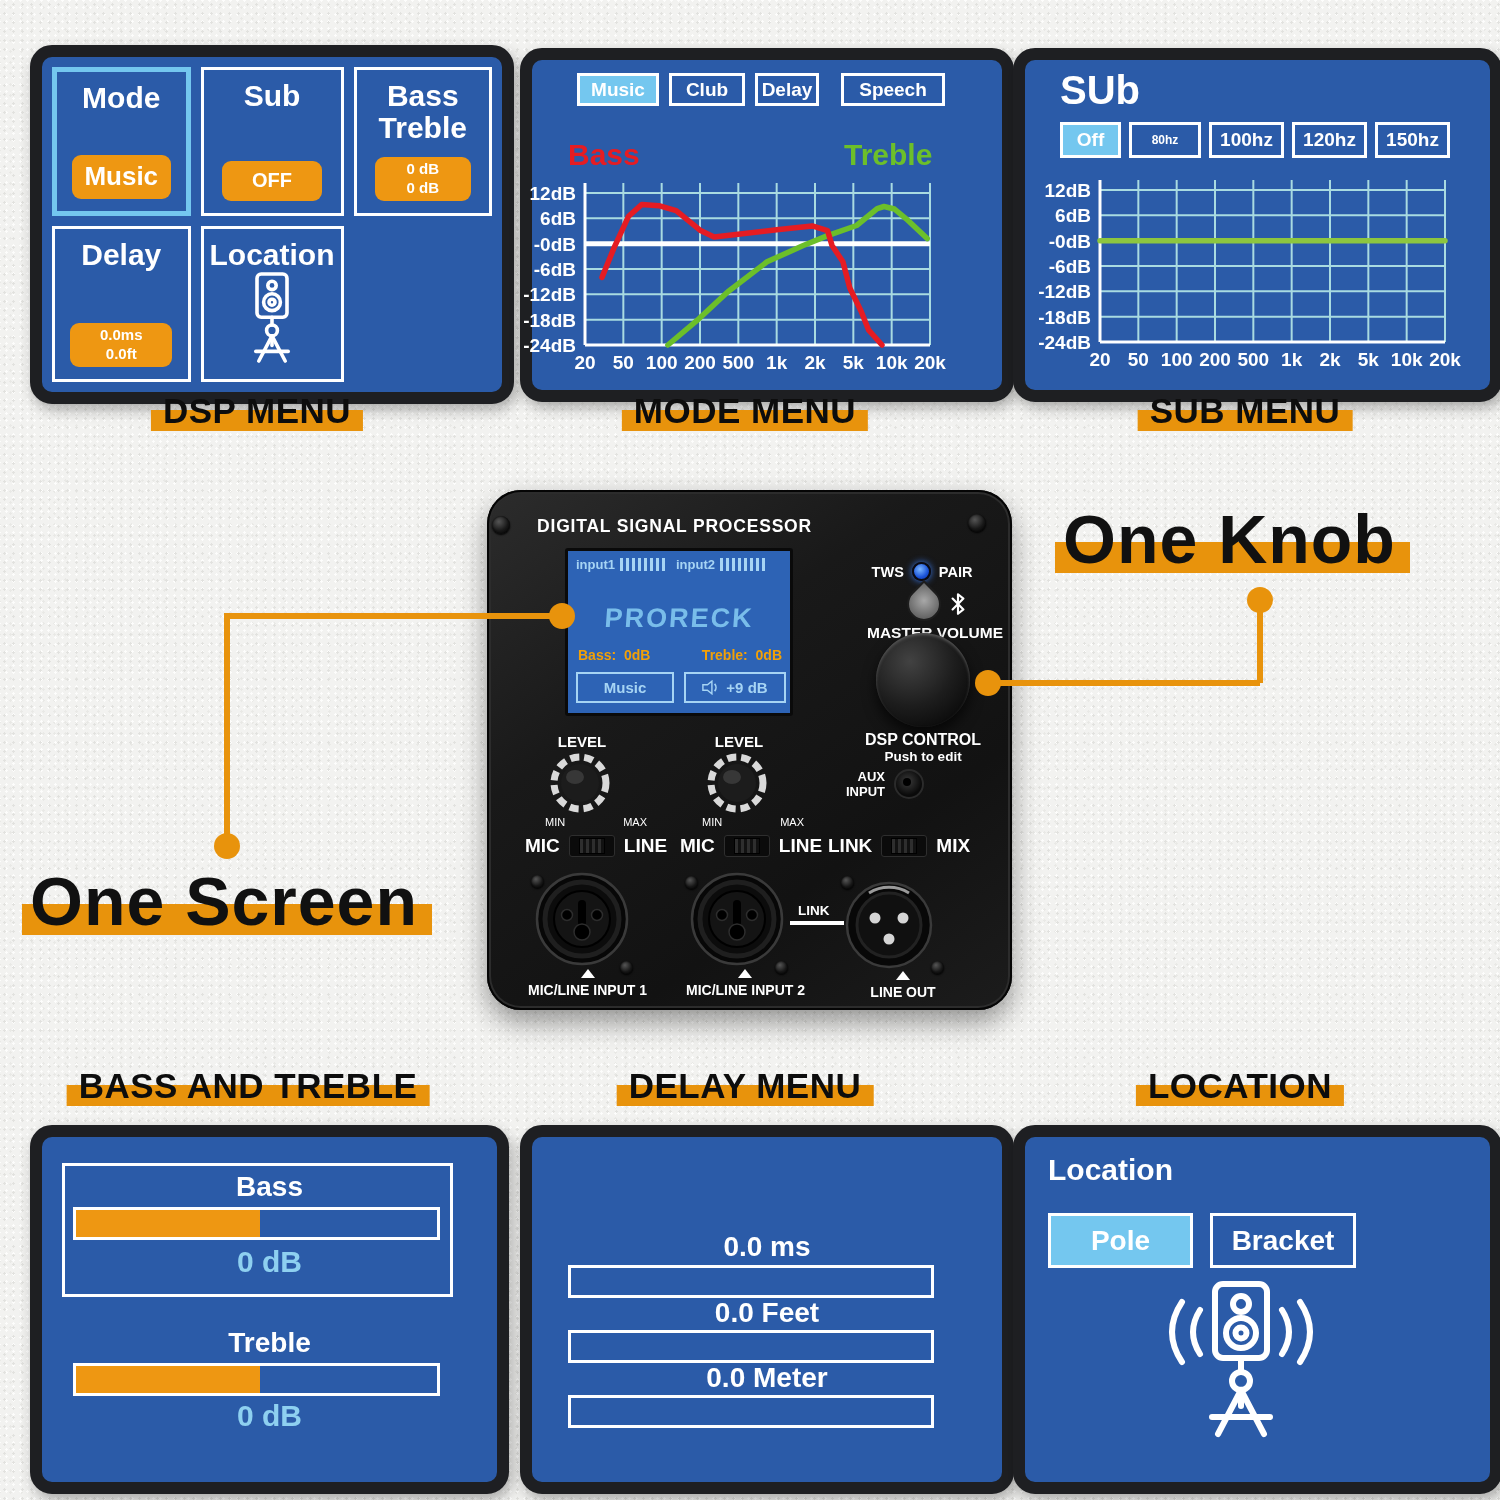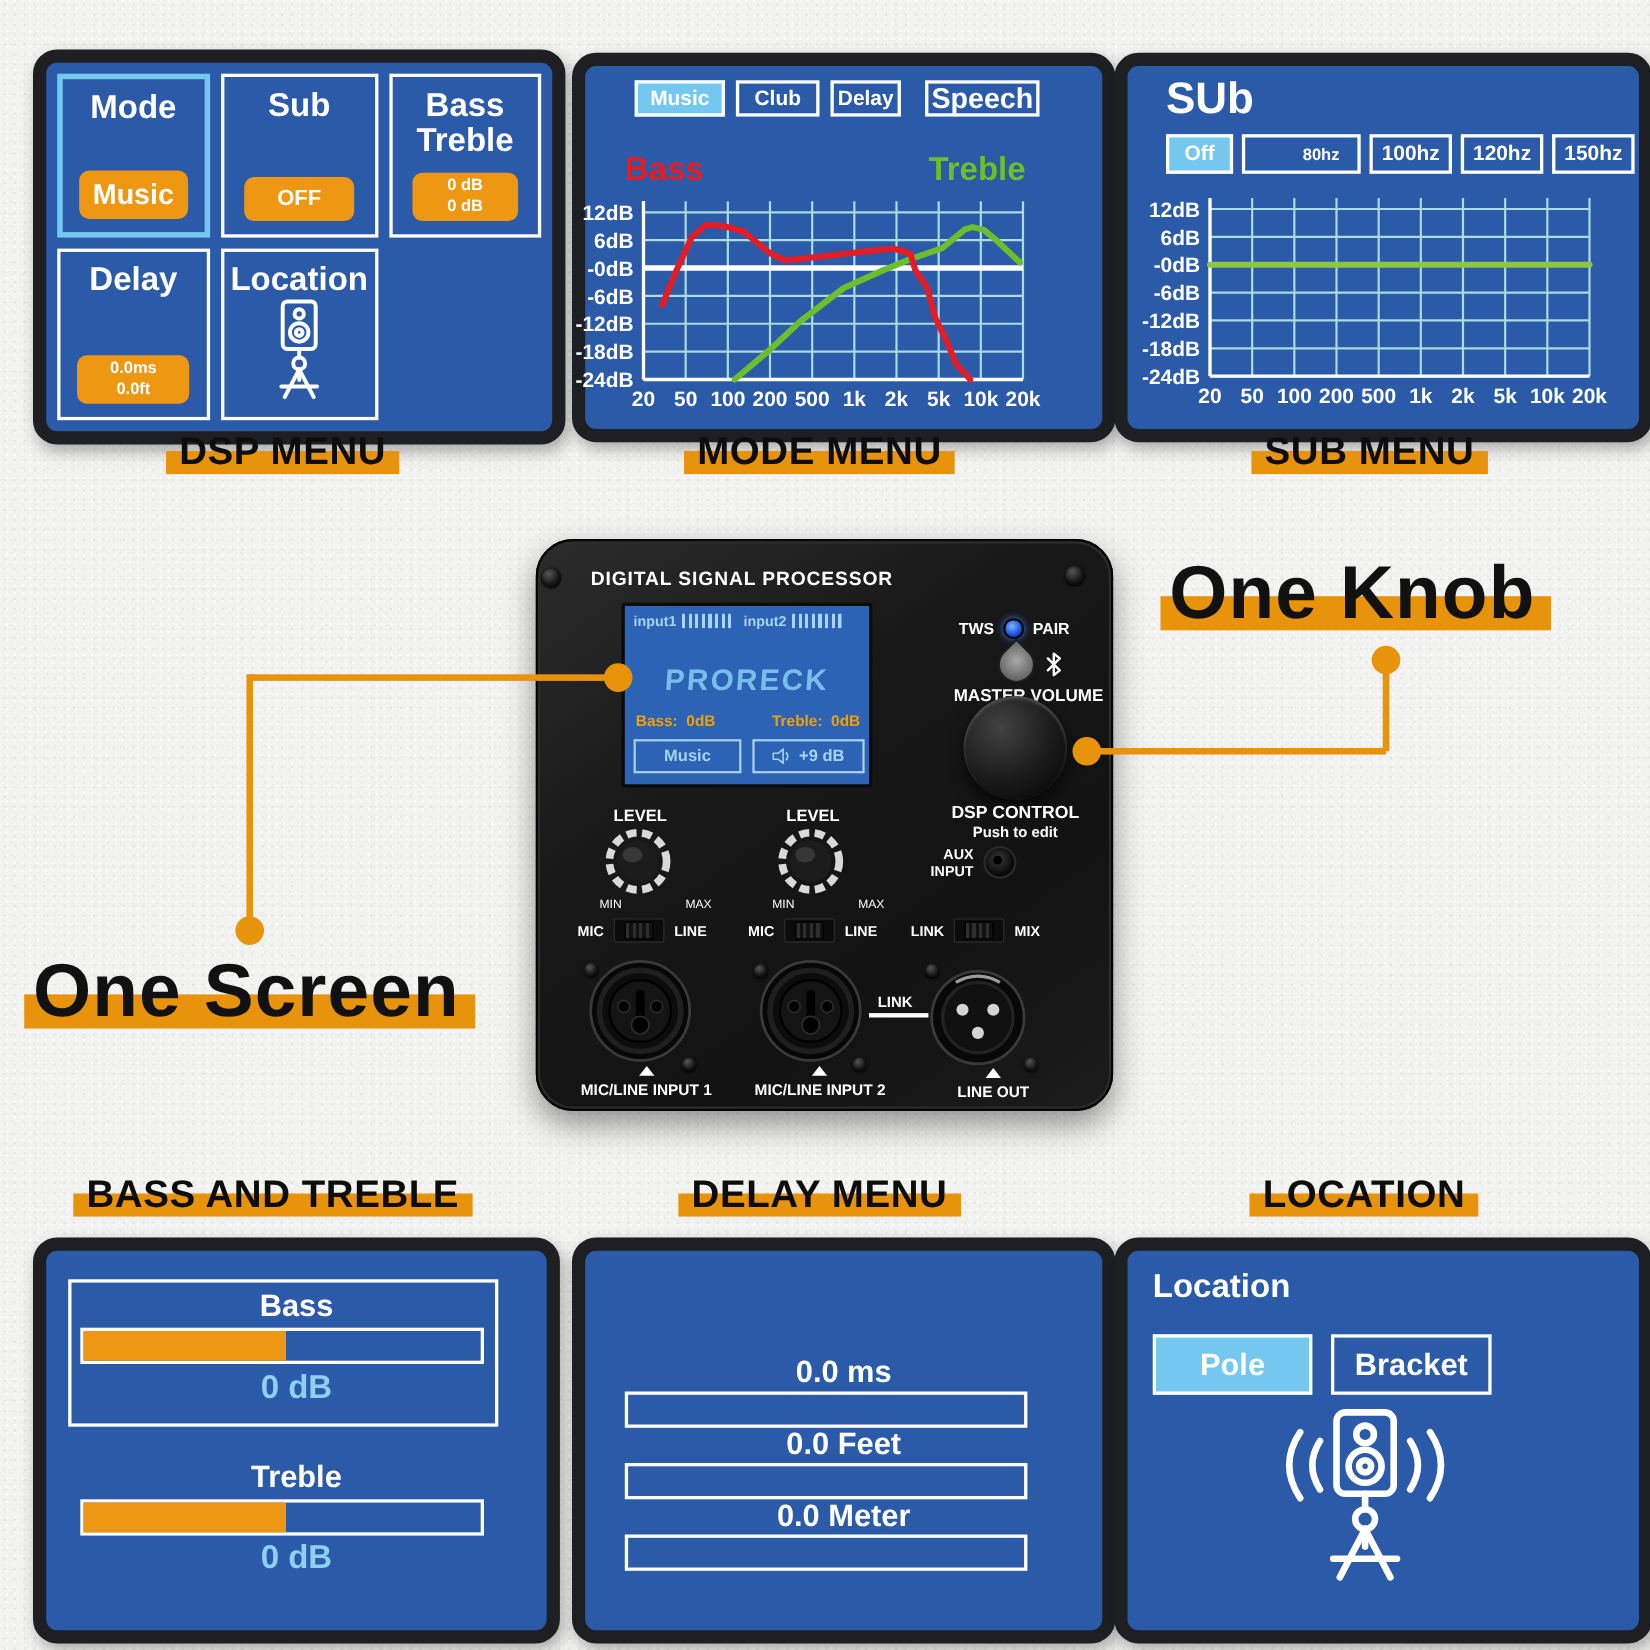--- a/index.html
+++ b/index.html
@@ -44,21 +44,21 @@
   .lcd-logo{position:absolute;left:0;right:0;top:52px;text-align:center;color:#79bdea;font-size:27px;font-weight:800;letter-spacing:2px;transform:skewX(-4deg);}
   .lcd-bt{position:absolute;left:10px;right:8px;top:96px;display:flex;justify-content:space-between;color:#f2a007;font-size:14px;font-weight:800;}
   .lcd-box{position:absolute;top:121px;height:27px;border:2px solid #a6d4f4;color:#a6d4f4;font-size:15px;font-weight:800;display:flex;align-items:center;justify-content:center;gap:6px;}
   .led{width:15px;height:15px;border-radius:50%;background:radial-gradient(circle at 40% 35%,#7ab6ff,#1a52d8 60%,#0a2f9e);border:2px solid #0a0a14;box-shadow:0 0 7px #3a7bf0;}
   .teardrop{position:absolute;width:30px;height:30px;background:radial-gradient(circle at 42% 42%,#a8a8a8,#5c5c5c 80%);border:2px solid #1d1d1d;border-radius:0 50% 50% 50%;transform:rotate(45deg);}
   #master-knob{position:absolute;left:389px;top:143px;width:94px;height:94px;border-radius:50%;
     background:radial-gradient(circle at 36% 30%,#424242 0%,#1d1d1d 50%,#000 100%);
     box-shadow:0 7px 14px rgba(0,0,0,.7), inset 0 2px 3px #555;}
   .switch{position:relative;width:44px;height:20px;background:#0b0b0b;border:1px solid #2e2e2e;border-radius:3px;}
   .switch .sknob{position:absolute;top:2px;bottom:2px;left:9px;width:24px;background:repeating-linear-gradient(90deg,#2e2e2e 0 3px,#111 3px 6px);border:1px solid #000;}
-  .sw-row{position:absolute;display:flex;align-items:center;gap:9px;color:#fff;font-size:13px;font-weight:800;}
+  .sw-row{position:absolute;display:flex;align-items:center;gap:9px;color:#fff;font-size:19px;font-weight:800;}
   .minmax{position:absolute;display:flex;justify-content:space-between;color:#fff;font-size:11px;font-weight:400;}
   .tri{width:0;height:0;border-left:7px solid transparent;border-right:7px solid transparent;border-bottom:9px solid #fff;}
   .jack-label{position:absolute;color:#fff;font-size:14px;font-weight:800;text-align:center;}
   
   .wht-box{position:absolute;border:3px solid #fff;}
   .meter{position:absolute;border:3px solid #fff;background:#2b5ba8;}
   .meter .fill{height:100%;background:#ee9712;}
   .p-title{position:absolute;color:#fff;font-weight:800;}
   .cyan-val{position:absolute;color:#8ed0f0;font-size:30px;font-weight:800;text-align:center;left:0;right:0;}
   .opt-btn{position:absolute;display:flex;align-items:center;justify-content:center;color:#fff;font-size:28px;font-weight:800;}
@@ -114,21 +114,21 @@
         </svg>
       </div>
     </div>
   </div>
 
   <div class="panel" style="left:520px;top:48px;width:470px;height:330px;">
     <div class="tab-row" style="left:45px;top:13px;gap:10px;height:33px;">
       <div class="tab selected" style="width:76px;font-size:19px;">Music</div>
       <div class="tab" style="width:70px;font-size:19px;">Club</div>
       <div class="tab" style="width:58px;font-size:19px;">Delay</div>
-      <div class="tab" style="width:98px;font-size:26px;margin-left:12px;">Speech</div>
+      <div class="tab" style="width:98px;font-size:19px;margin-left:12px;">Speech</div>
     </div>
     <div class="legend" style="left:36px;top:78px;color:#e51c23;">Bass</div>
     <div class="legend" style="left:312px;top:78px;color:#6cbf2a;">Treble</div>
     <svg class="eq-chart" viewBox="0 0 440 210" style="left:-22px;top:113px;width:440px;height:210px;">
         <line x1="75" y1="10" x2="75" y2="172" stroke="#a9dbe1" stroke-width="2"></line>
         <line x1="113.33333333333334" y1="10" x2="113.33333333333334" y2="172" stroke="#a9dbe1" stroke-width="2"></line>
         <line x1="151.66666666666669" y1="10" x2="151.66666666666669" y2="172" stroke="#a9dbe1" stroke-width="2"></line>
         <line x1="190" y1="10" x2="190" y2="172" stroke="#a9dbe1" stroke-width="2"></line>
         <line x1="228.33333333333334" y1="10" x2="228.33333333333334" y2="172" stroke="#a9dbe1" stroke-width="2"></line>
         <line x1="266.6666666666667" y1="10" x2="266.6666666666667" y2="172" stroke="#a9dbe1" stroke-width="2"></line>
@@ -165,21 +165,21 @@
         <text x="66" y="128.33333333333331" text-anchor="end" fill="#fff" font-size="19" font-weight="800">-12dB</text>
         <text x="66" y="153.66666666666669" text-anchor="end" fill="#fff" font-size="19" font-weight="800">-18dB</text>
         <text x="66" y="179" text-anchor="end" fill="#fff" font-size="19" font-weight="800">-24dB</text>
       </svg>
   </div>
 
   <div class="panel" style="left:1013px;top:48px;width:465px;height:330px;">
     <div class="p-title" style="left:35px;top:8px;font-size:40px;">SUb</div>
     <div class="tab-row" style="left:35px;top:62px;gap:8px;height:36px;">
       <div class="tab selected" style="width:55px;font-size:19px;">Off</div>
-      <div class="tab" style="width:66px;font-size:15px;padding-left:36px;">80hz</div>
+      <div class="tab" style="width:66px;font-size:12px;">80hz</div>
       <div class="tab" style="width:69px;font-size:19px;">100hz</div>
       <div class="tab" style="width:69px;font-size:19px;">120hz</div>
       <div class="tab" style="width:69px;font-size:19px;">150hz</div>
     </div>
     <svg class="eq-chart" viewBox="0 0 440 210" style="left:0px;top:110px;width:440px;height:210px;">
         <line x1="75" y1="10" x2="75" y2="172" stroke="#a9dbe1" stroke-width="2"></line>
         <line x1="113.33333333333334" y1="10" x2="113.33333333333334" y2="172" stroke="#a9dbe1" stroke-width="2"></line>
         <line x1="151.66666666666669" y1="10" x2="151.66666666666669" y2="172" stroke="#a9dbe1" stroke-width="2"></line>
         <line x1="190" y1="10" x2="190" y2="172" stroke="#a9dbe1" stroke-width="2"></line>
         <line x1="228.33333333333334" y1="10" x2="228.33333333333334" y2="172" stroke="#a9dbe1" stroke-width="2"></line>

